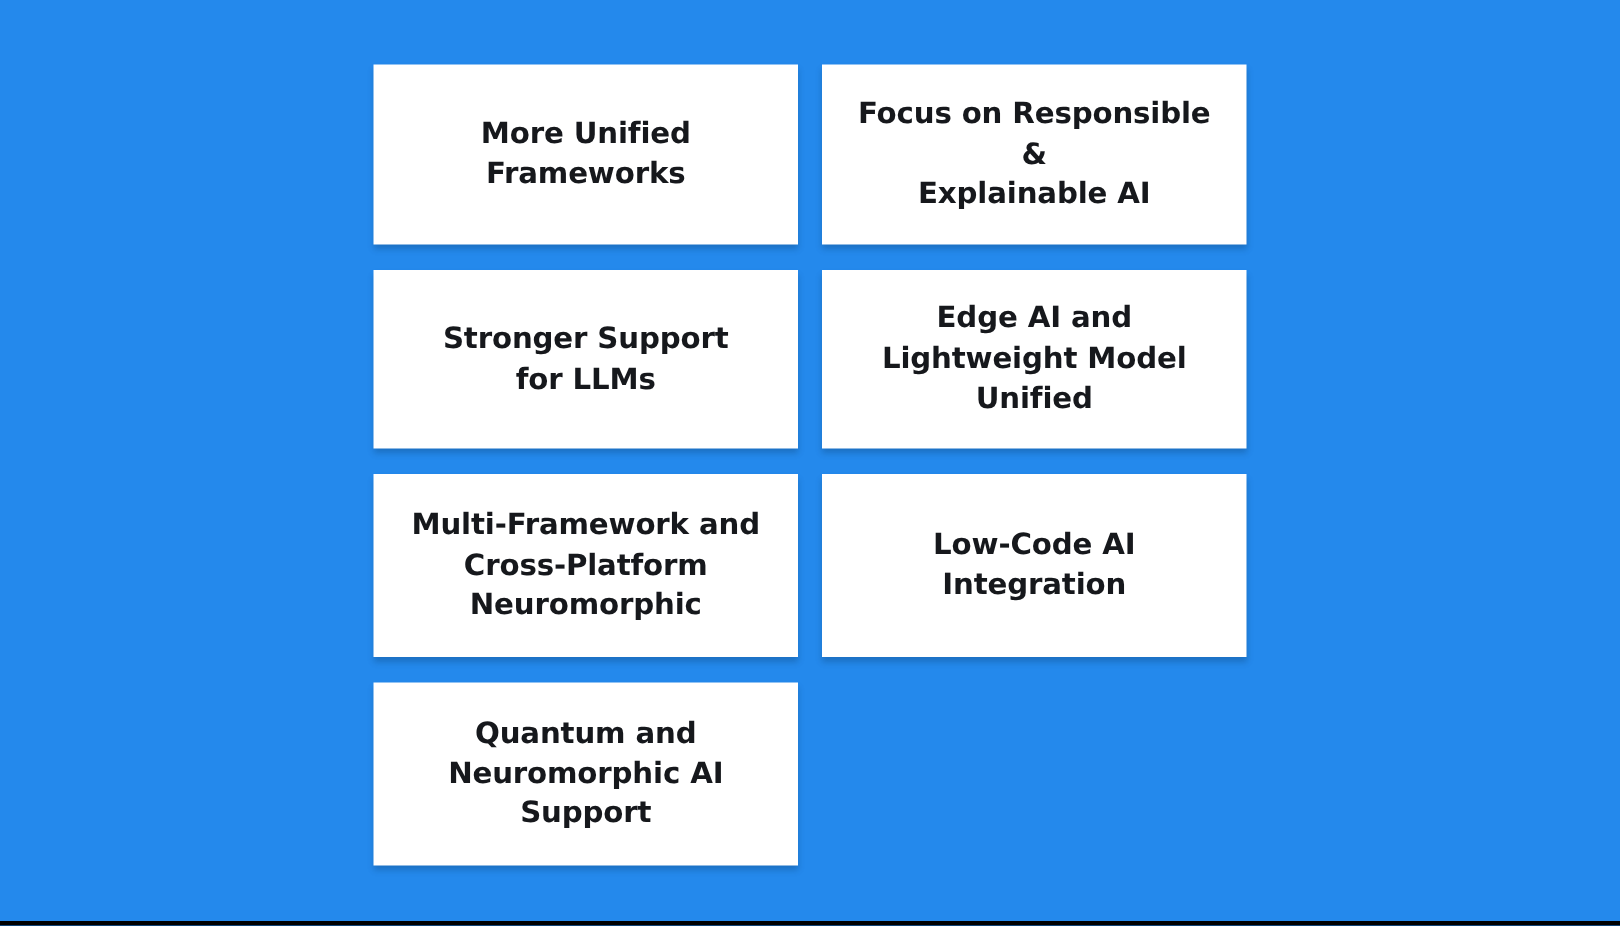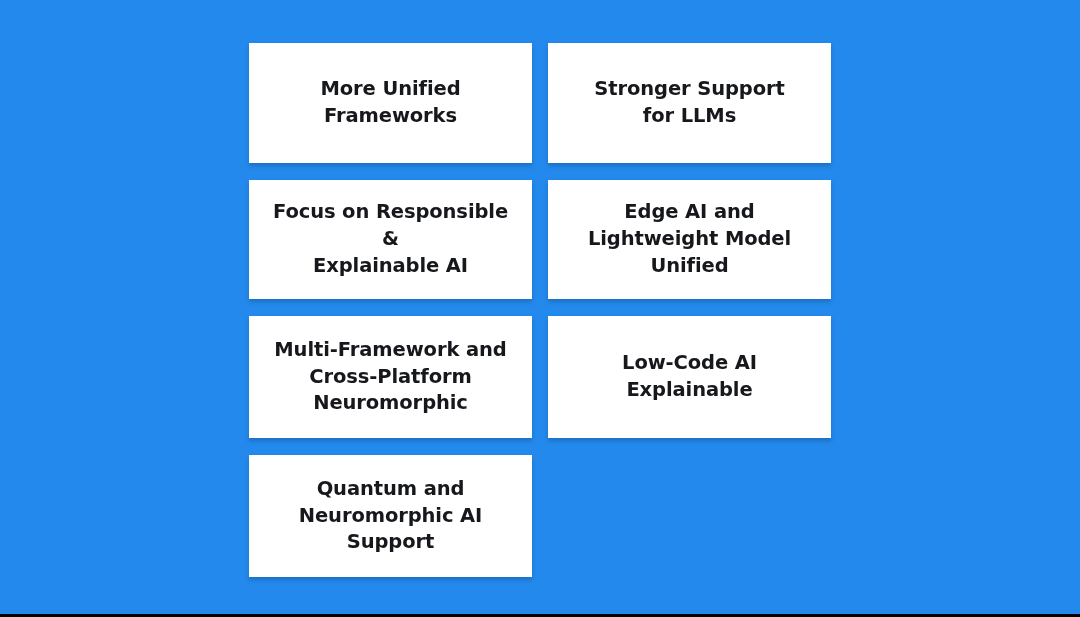--- a/index.html
+++ b/index.html
@@ -72,44 +72,44 @@
 
   <div class="card-grid">
 
     <div class="card">
       <span class="card-label">More Unified
 Frameworks</span>
     </div>
 
 
     <div class="card">
-      <span class="card-label">Stronger Support
-for LLMs</span>
+      <span class="card-label">Focus on Responsible &amp;
+Explainable AI</span>
     </div>
 
     <div class="card">
-      <span class="card-label">Focus on Responsible &amp;
-Explainable AI</span>
+      <span class="card-label">Stronger Support
+for LLMs</span>
     </div>
 
     <div class="card">
       <span class="card-label">Edge AI and
 Lightweight Model
 Unified</span>
     </div>
 
     <div class="card">
       <span class="card-label">Multi-Framework and
 Cross-Platform
 Neuromorphic</span>
     </div>
 
     <div class="card">
       <span class="card-label">Low-Code AI
-Explainable</span>
+Integration</span>
     </div>
 
     <div class="card">
       <span class="card-label">Quantum and
 Neuromorphic AI
 Support</span>
     </div>
 
   </div>
 

